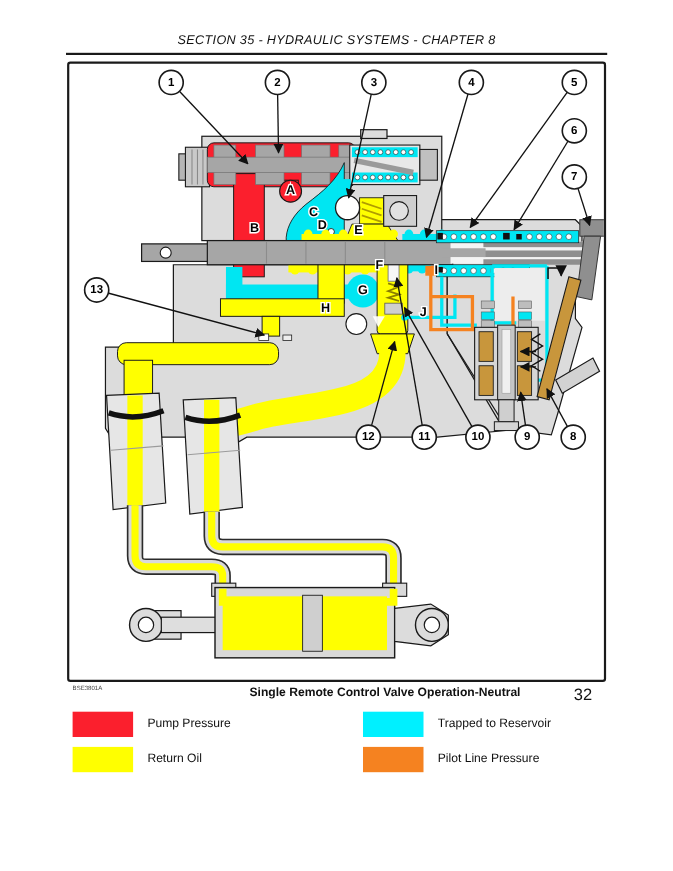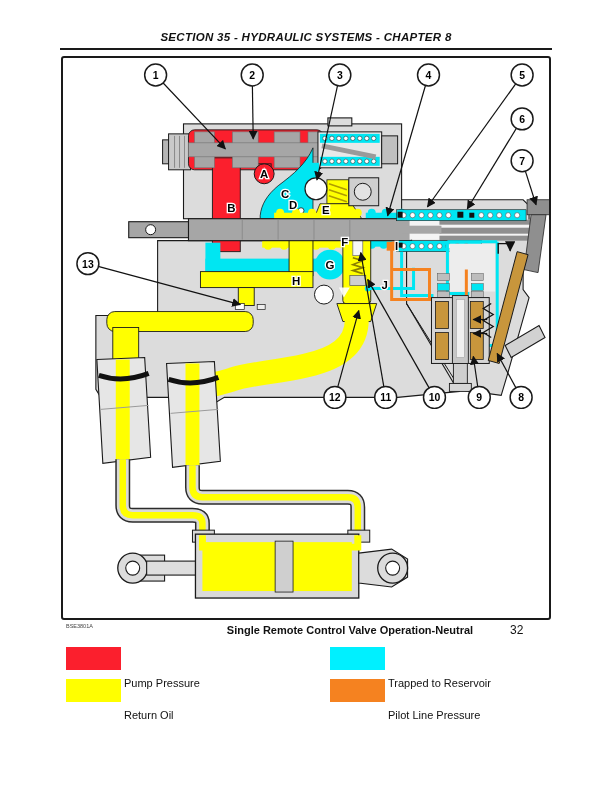--- a/index.html
+++ b/index.html
@@ -2,42 +2,42 @@
 <html><head>
 <meta charset="utf-8">
 <style>
   html,body{margin:0;padding:0;}
   body{
     width:612px;height:792px;position:relative;background:#ffffff;
     font-family:"Liberation Sans", sans-serif;color:#111;overflow:hidden;
   }
   .hdr-title{
     position:absolute;top:31px;left:0;width:612px;text-align:center;
-    font-size:11.5px;font-weight:bold;font-style:italic;letter-spacing:.3px;
+    font-size:11.5px;font-weight:normal;font-style:italic;letter-spacing:.3px;
   }
   .hdr-page{
     position:absolute;top:31px;left:498px;width:50px;text-align:right;
     font-size:11.5px;font-weight:bold;font-style:italic;margin-top:48px;
   }
   .hdr-rule{position:absolute;top:48px;left:60px;width:492px;height:2px;background:#1a1a1a;}
   .frame{
     position:absolute;top:56px;left:61px;width:486px;height:560px;
     border:2px solid #1a1a1a;border-radius:3px;background:#fff;
   }
   .frame svg{display:block;}
   .cap-code{position:absolute;top:623px;left:66px;font-size:5.5px;color:#444;}
   .cap-title{
     position:absolute;top:624px;left:0;width:612px;text-align:center;
     font-size:11px;font-weight:bold;margin-left:44px;
   }
-  .cap-num{position:absolute;top:623px;left:510px;width:40px;text-align:left;font-size:12px;}
+  .cap-num{position:absolute;top:623px;left:510px;width:40px;text-align:center;font-size:15px;}
   .legend{position:absolute;top:645px;left:0;width:612px;}
   .lg-item{position:absolute;height:24px;}
   .lg-sw{position:absolute;width:55px;height:23px;}
-  .lg-label{position:absolute;left:58px;top:5px;font-size:11px;white-space:nowrap;margin-top:25px;}
+  .lg-label{position:absolute;left:68px;top:5px;font-size:11px;white-space:nowrap;}
   
   .lg-1{left:66px;top:2px;}
   .lg-2{left:66px;top:34px;}
   .lg-3{left:330px;top:2px;}
   .lg-4{left:330px;top:34px;}
   text{font-family:"Liberation Sans", sans-serif;}
   .pl{ 
     font-size:11.5px;font-weight:bold;fill:#000;stroke:#fff;stroke-width:2.6px;
     paint-order:stroke;text-anchor:middle;dominant-baseline:central;
   }

